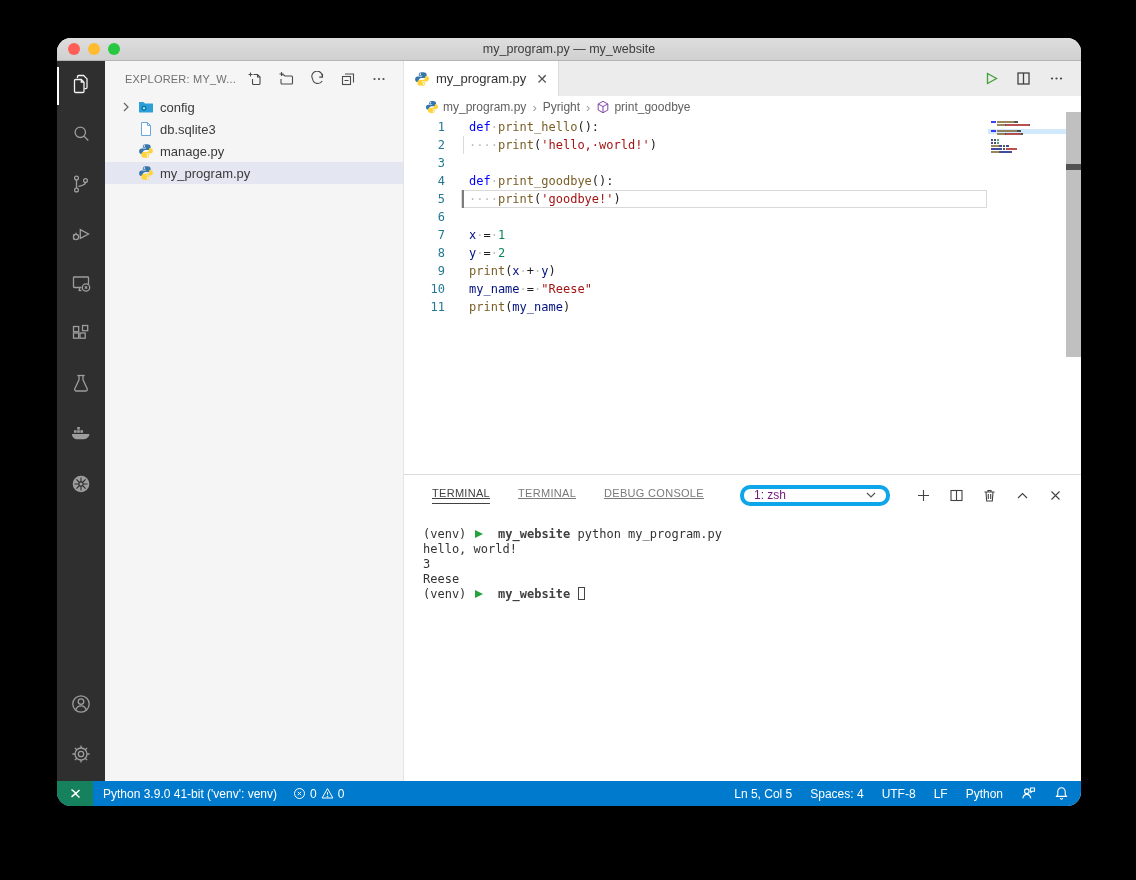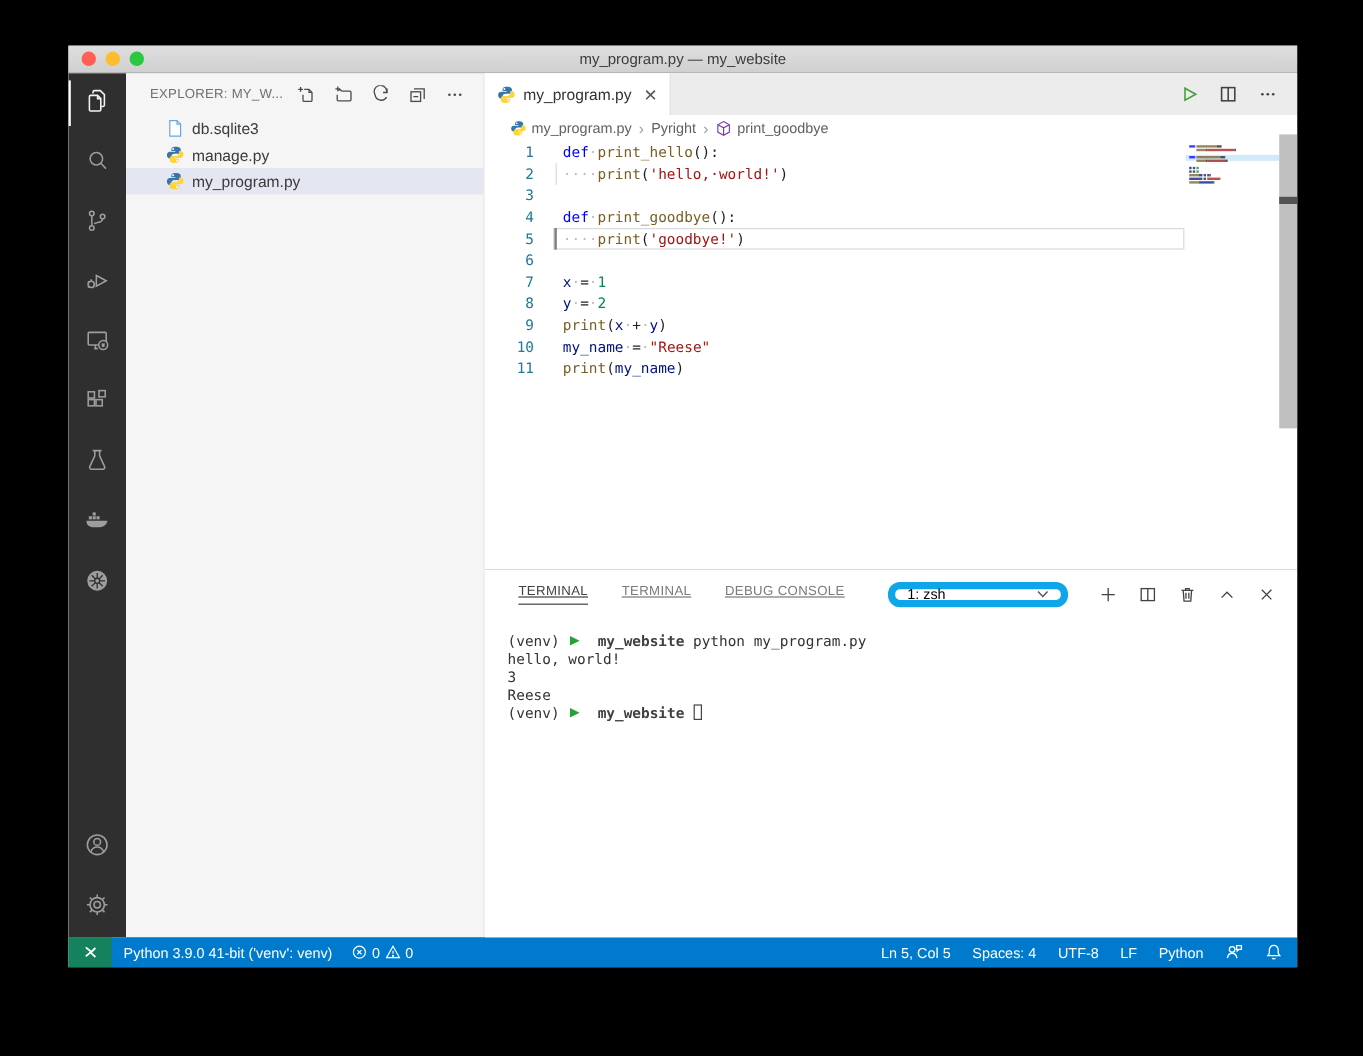--- a/index.html
+++ b/index.html
@@ -1,18 +1,18 @@
 <!DOCTYPE html>
 <html><head>
 <meta charset="utf-8">
 <style>
   html,body{margin:0;padding:0;background:#000;}
   .stage{position:relative;width:1136px;height:880px;background:#000;overflow:hidden;
          font-family:"Liberation Sans",sans-serif;}
-  .window{position:absolute;left:57px;top:38px;width:1024px;height:768px;border-radius:0;
+  .window{position:absolute;left:57px;top:38px;width:1024px;height:768px;border-radius:14px;
           overflow:hidden;background:#fff;box-shadow:0 25px 70px rgba(0,0,0,.75);
           display:flex;flex-direction:column;}
   
   .titlebar{height:22px;flex:0 0 22px;background:linear-gradient(#dedede,#d0d0d0);
             border-bottom:1px solid #b5b5b5;position:relative;display:flex;align-items:center;}
   .lights{display:flex;gap:8px;margin-left:11px;}
   .light{width:12px;height:12px;border-radius:50%;}
   .light.r{background:#ff5f57;}.light.y{background:#febc2e;}.light.g{background:#28c840;}
   .wtitle{position:absolute;left:0;right:0;text-align:center;font-size:12.5px;color:#3c3c3c;}
   
@@ -77,22 +77,22 @@
   .mrow i{display:block;height:2px;}
   .sbstrip{position:absolute;top:51px;right:0;width:15px;height:245px;background:#c0c0c0;z-index:5;cursor:pointer;}
   .sbstrip .dk{position:absolute;top:52px;left:0;right:0;height:6px;background:#525255;}
   
   .panel{height:306px;flex:0 0 306px;border-top:1px solid #dcdcdc;background:#fff;
          display:flex;flex-direction:column;}
   .panelhead{height:40px;flex:0 0 40px;display:flex;align-items:center;padding-left:28px;}
   .ptab{font-size:11px;letter-spacing:.3px;color:#7a7a7a;margin-right:28px;cursor:pointer;
         padding-bottom:4px;border-bottom:1px solid transparent;text-decoration:underline;}
   .ptab.active{color:#424242;border-bottom-color:#424242;}
-  .pdrop{margin-left:auto;width:150px;height:21px;border:6px solid #0ea5e9;border-radius:10px;
-         display:flex;align-items:center;font-size:12px;color:#000000;padding:0 10px;
+  .pdrop{margin-left:auto;width:150px;height:21px;border:4px solid #0ea5e9;border-radius:10px;
+         display:flex;align-items:center;font-size:12px;color:#701a75;padding:0 10px;
          box-sizing:border-box;cursor:pointer;background:#fff;text-align:right;}
   .pdrop svg{margin-left:auto;width:10px;height:7px;stroke:#555;fill:none;stroke-width:1.2;}
   .pactions{display:flex;align-items:center;gap:18px;padding:0 18px 0 26px;}
   .pactions span{display:inline-flex;cursor:pointer;}
   .pactions svg{width:15px;height:15px;stroke:#424242;fill:none;stroke-width:1.1;}
   .terminal{flex:1;padding:12px 0 0 19px;font-family:"DejaVu Sans Mono",monospace;
             font-size:12px;line-height:15px;color:#333;}
   .tl{white-space:pre;height:15px;}
   .dir{color:#404040;font-weight:bold;}
   .arrow{display:inline-block;width:0;height:0;border-left:8px solid #23a33a;
@@ -256,20 +256,35 @@
             <span>
                 <svg viewBox="0 0 16 16">
                   <circle cx="3.5" cy="8" r="1.1" fill="#4b4b4b" stroke="none"></circle>
                   <circle cx="8" cy="8" r="1.1" fill="#4b4b4b" stroke="none"></circle>
                   <circle cx="12.5" cy="8" r="1.1" fill="#4b4b4b" stroke="none"></circle>
                 </svg>
               </span>
           </span>
         </div>
         <div class="file-tree" id="file-tree">
+            <div class="frow">
+              <span class="fchev">
+                <svg viewBox="0 0 16 16" fill="none" stroke="#646465" stroke-width="1.2">
+                  <path d="M6 4l4 4-4 4"></path>
+                </svg>
+              </span>
+              <span class="ficon">
+                <svg viewBox="0 0 16 16">
+                  <path fill="#2d9fd8" d="M1.5 3h4L7 4.5h7.5c.3 0 .5.2.5.5v8c0 .3-.2.5-.5.5h-13a.5.5 0 01-.5-.5V3.5c0-.3.2-.5.5-.5z"></path>
+                  <circle cx="6" cy="9.2" r="2.6" fill="#0d7fae"></circle>
+                  <circle cx="6" cy="9.2" r="1" fill="#dff3fa"></circle>
+                </svg>
+              </span>
+              <span class="flabel">config</span>
+            </div>
             <div class="frow">
               <span class="fspace"></span>
               <span class="ficon">
                 <svg viewBox="0 0 16 16">
                   <path fill="#fff" stroke="#6aa7e0" d="M3.5 1.5h6l3 3v10h-9z"></path>
                   <path fill="none" stroke="#6aa7e0" d="M9.5 1.5v3h3"></path>
                 </svg>
               </span>
               <span class="flabel">db.sqlite3</span>
             </div>

